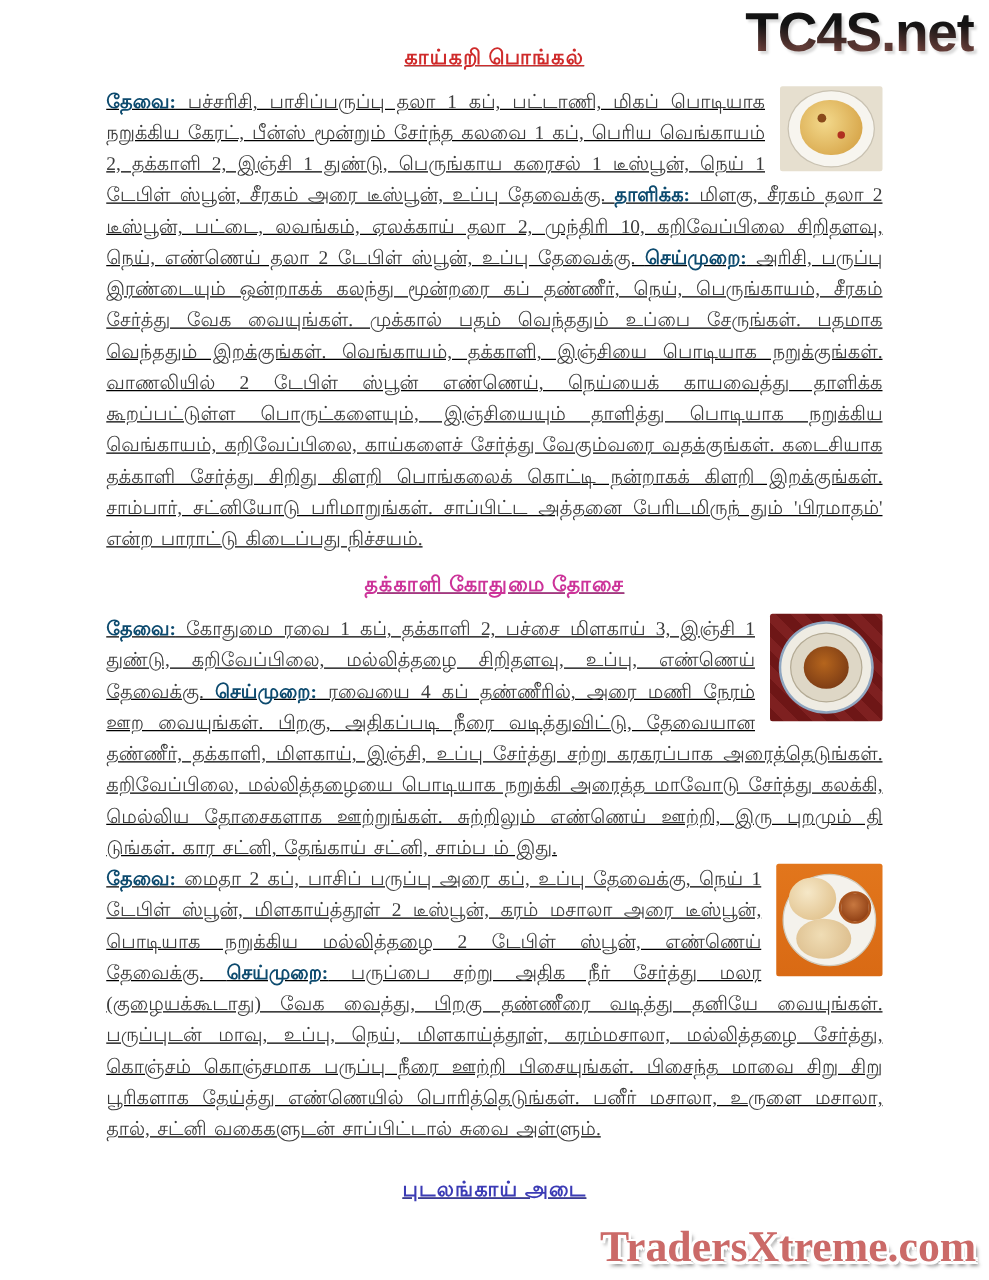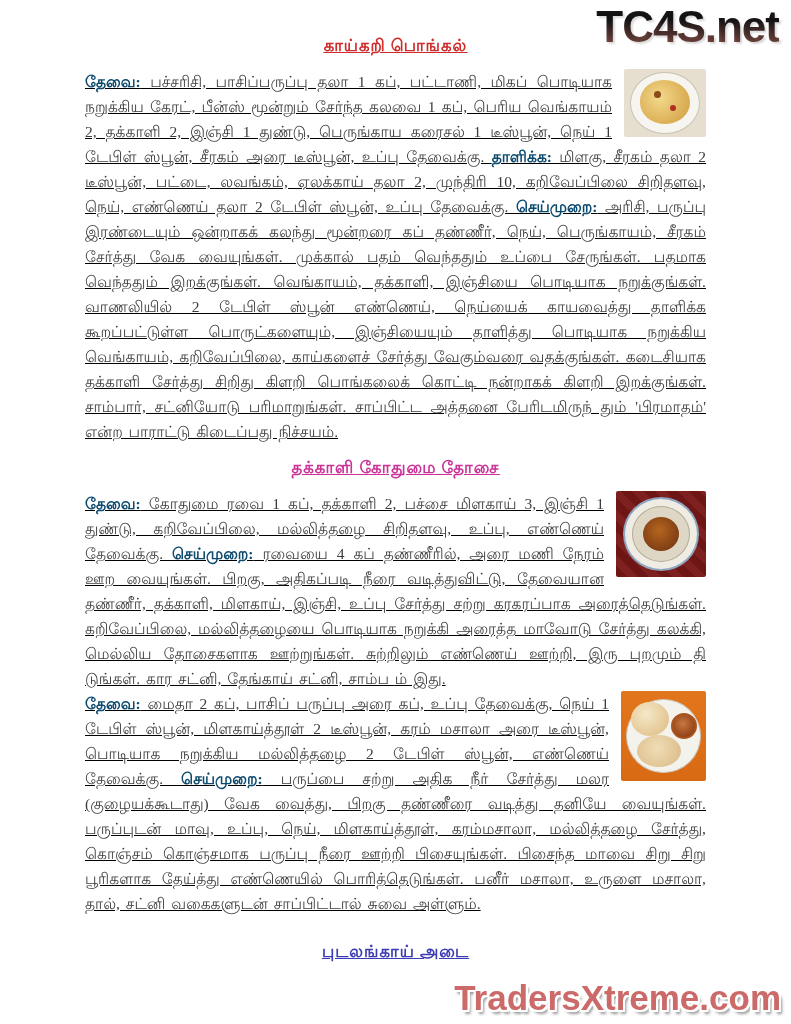--- a/index.html
+++ b/index.html
@@ -18,21 +18,21 @@
     position:absolute; top:2px; right:12px;
     font-family:"Liberation Sans","DejaVu Sans",sans-serif;
     font-weight:800; font-size:44px; letter-spacing:-1px;
     background:linear-gradient(#151515 35%, #9b5a52 95%);
     -webkit-background-clip:text; background-clip:text;
     color:transparent;
     text-shadow:2px 2px 2px rgba(0,0,0,0.15);
   }
   .bottom-logo {
     position:absolute; bottom:6px; right:10px;
-    font-family:Liberation Sans, sans-serif;
+    font-family:Liberation Serif, serif;
     font-weight:800; font-size:35px; letter-spacing:0px;
     color:#cb6a68;
     text-shadow:
       -2px -2px 0 #fff, 2px -2px 0 #fff, -2px 2px 0 #fff, 2px 2px 0 #fff,
       0 -2px 0 #fff, 0 2px 0 #fff, -2px 0 0 #fff, 2px 0 0 #fff,
       3px 4px 3px rgba(60,60,60,0.55);
   }
   .watermark {
     position:absolute; top:486px; left:250px;
     font-family:"Liberation Sans","DejaVu Sans",sans-serif;

